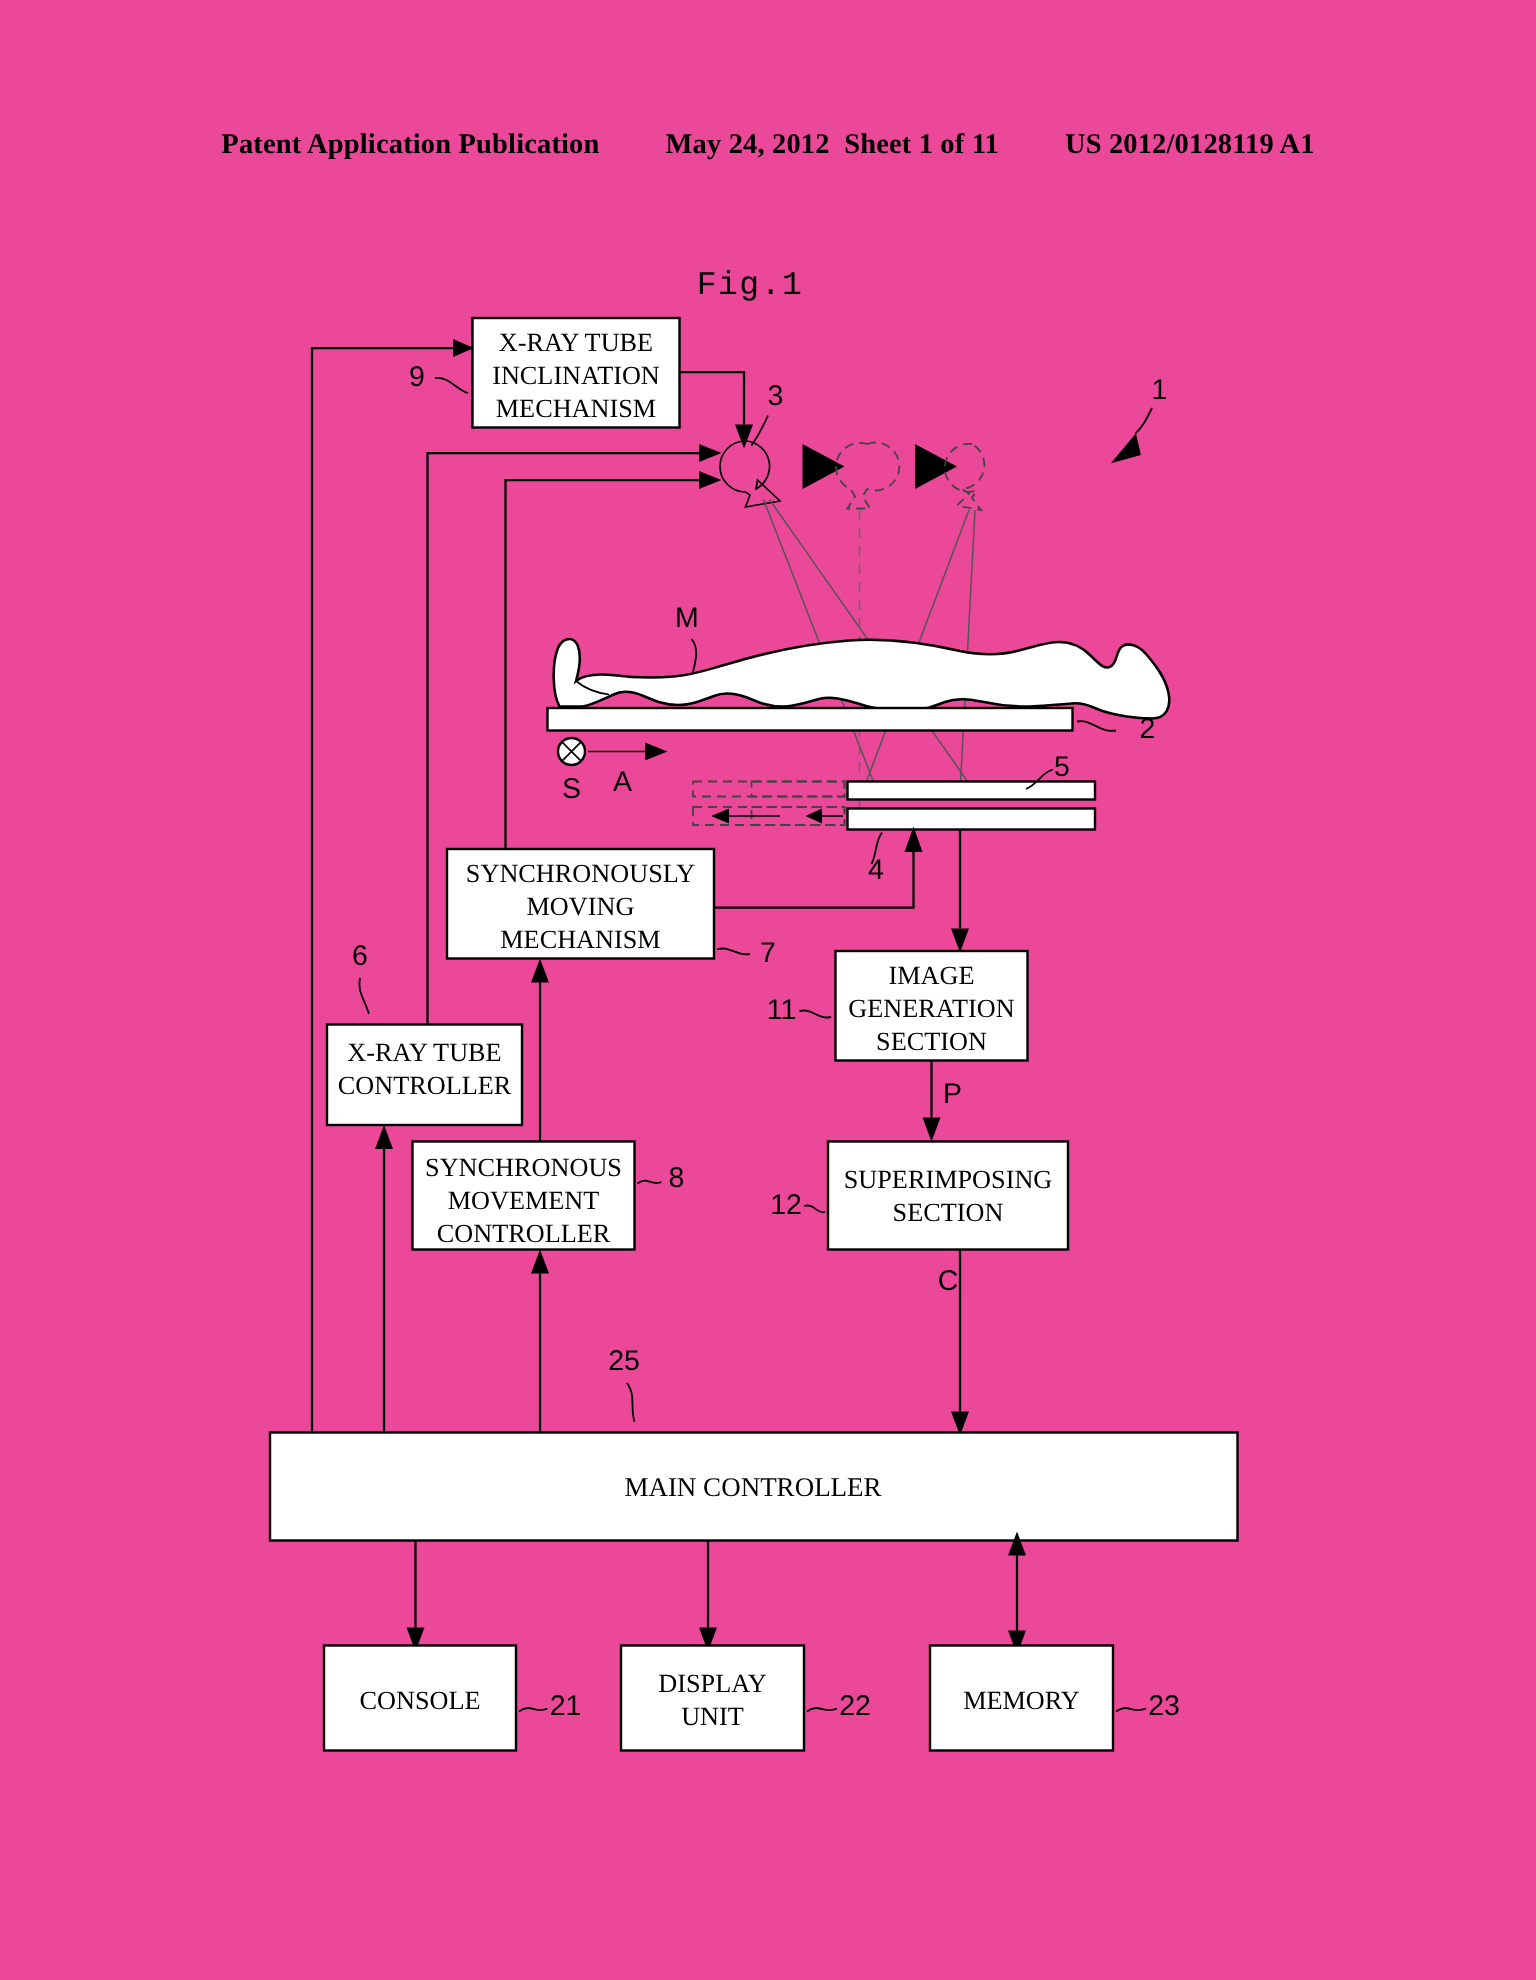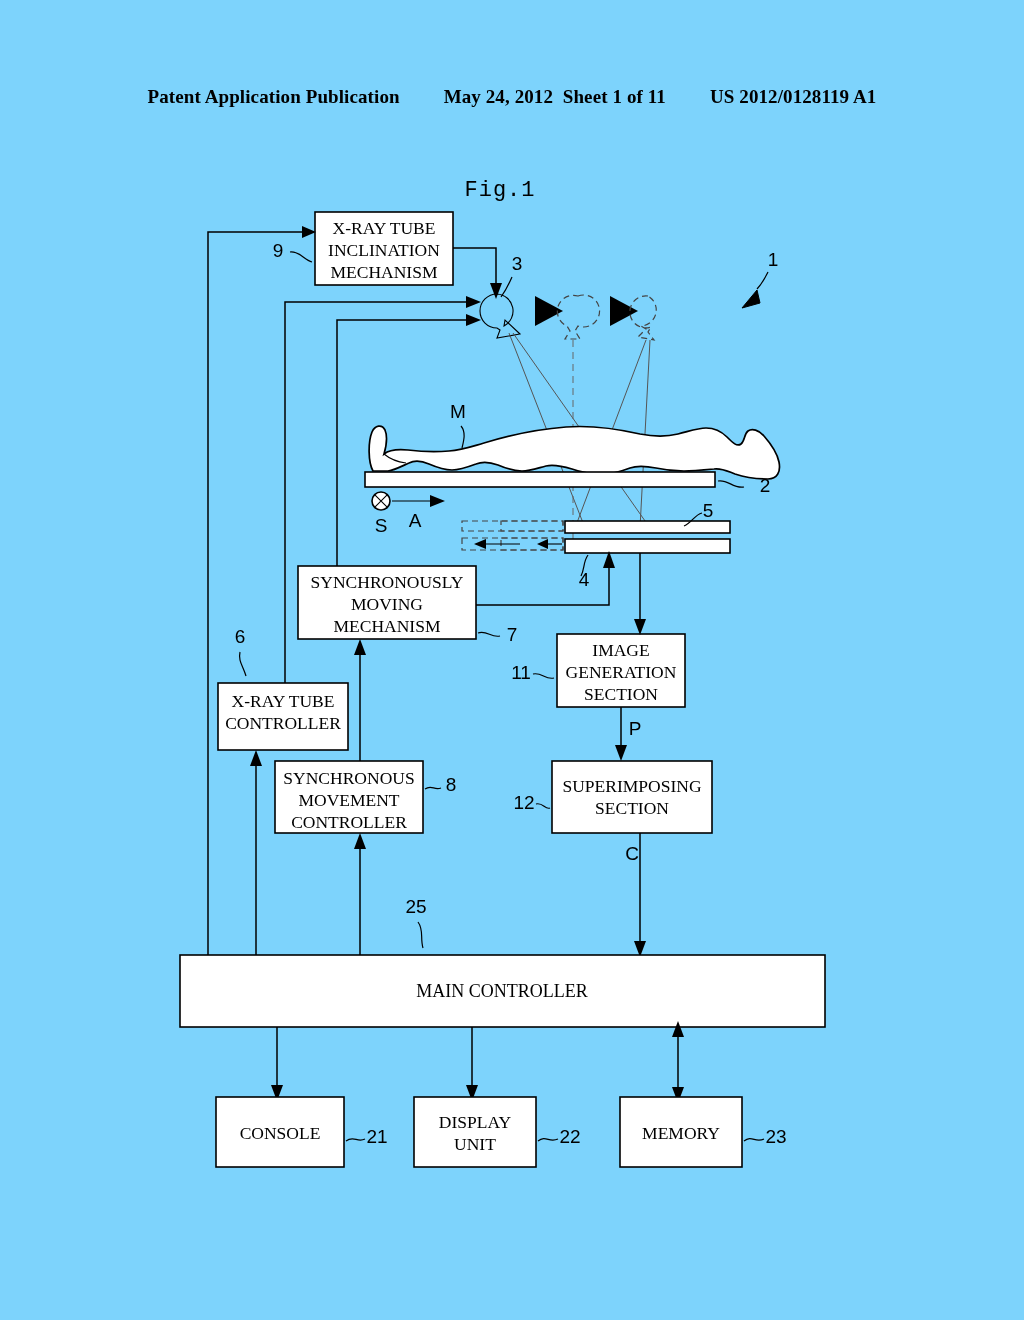--- a/index.html
+++ b/index.html
@@ -12,21 +12,21 @@
     height: 1320px;
     font-family: "Liberation Serif", serif;
     color: #000;
     position: relative;
     overflow: hidden;
   }
   #page {
     position: relative;
     width: 1024px;
     height: 1320px;
-    background: #7dd3fc;
+    background: #ec4899;
   }
   .hdr {
     position: absolute;
     top: 86px;
     left: 0;
     width: 1024px;
     text-align: center;
     font-family: "Liberation Serif", serif;
     font-weight: bold;
     font-size: 19px;

